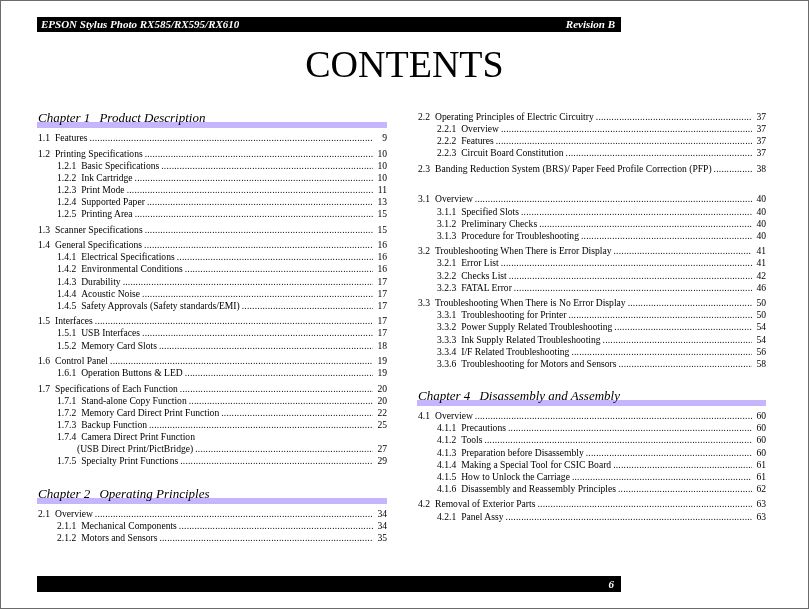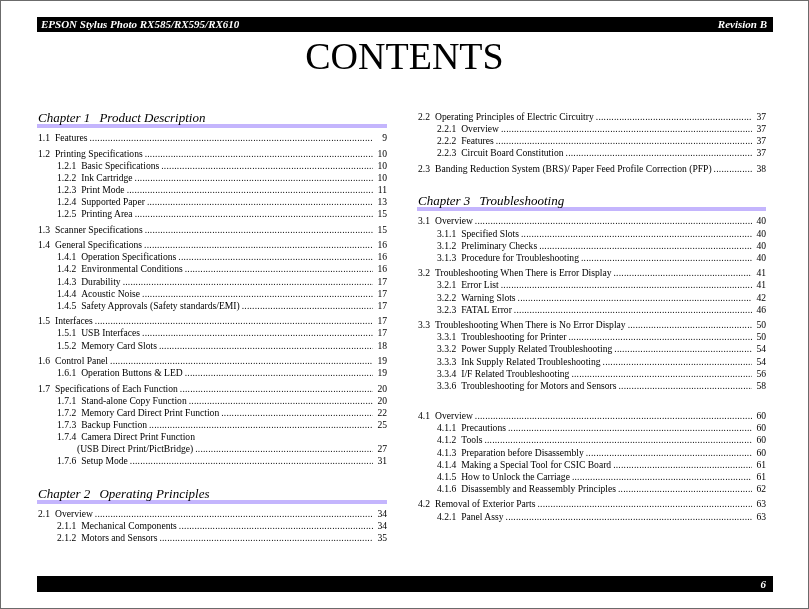--- a/index.html
+++ b/index.html
@@ -1,30 +1,30 @@
 <!DOCTYPE html>
 <html><head>
   <meta charset="utf-8">
   <style>
     * { box-sizing: border-box; margin: 0; padding: 0; }
     html, body { width: 809px; height: 609px; background: #fff; overflow: hidden; }
     body { position: relative; font-family: "Liberation Serif", "DejaVu Serif", serif; color: #000; }
     .page-border { position: absolute; left: 0; top: 0; width: 809px; height: 609px; border: 1px solid #6b6b6b; }
-    .bar { position: absolute; left: 37px; width: 736px; background: #000; color: #fff;
+    .bar { position: absolute; left: 37px; width: 584px; background: #000; color: #fff;
            font-family: "Liberation Serif", serif; font-weight: bold; font-style: italic; }
     .header-bar { top: 17px; height: 15px; font-size: 11px; line-height: 15px; padding: 0 6px 0 4px;
                   display: flex; justify-content: space-between; }
     .footer-bar { top: 576px; height: 16px; font-size: 11px; line-height: 16px; padding: 0 7px; text-align: right; }
-    .title { position: absolute; left: 0; width: 809px; top: 32px; text-align: center;
+    .title { position: absolute; left: 0; width: 809px; top: 40px; text-align: center;
              font-size: 38px; line-height: 48px; font-weight: normal; letter-spacing: 0px; }
     .col { position: absolute; width: 350px; }
     .col-left { left: 37px; top: 110px; }
     .col-right { left: 417px; top: 111px; width: 349px; }
     .chapter { font-style: italic; font-size: 13px; line-height: 16px; height: 18px;
-               border-bottom: 4px solid #c4b5fd; padding-left: 1px; margin-bottom: 4px; }
+               border-bottom: 6px solid #c4b5fd; padding-left: 1px; margin-bottom: 4px; }
     .chapter .num { margin-right: 9px; }
     .entry { display: flex; align-items: flex-start; font-size: 9.6px; line-height: 12.1px; height: 12.1px; white-space: nowrap; }
     .entry.l1 { padding-left: 1px; }
     .entry.l2 { padding-left: 20px; }
     .entry.cont { padding-left: 40px; }
     .entry .no { margin-right: 5px; }
     .entry .lbl { }
     .entry .dots { flex: 1; overflow: hidden; margin: 0 2px; color: #000; }
     .entry .dots::before { content: "................................................................................................................................................................................................................................................"; letter-spacing: 0.2px; }
     .entry .pg { min-width: 12px; text-align: right; }
@@ -97,21 +97,21 @@
     </div>
     <div class="gap"></div>
     <div class="entry l1">
       <span class="no">1.4</span>
       <span class="lbl">General Specifications</span>
       <span class="dots"></span>
       <span class="pg">16</span>
     </div>
     <div class="entry l2">
       <span class="no">1.4.1</span>
-      <span class="lbl">Operation Specifications</span>
+      <span class="lbl">Electrical Specifications</span>
       <span class="dots"></span>
       <span class="pg">16</span>
     </div>
     <div class="entry l2">
       <span class="no">1.4.2</span>
       <span class="lbl">Environmental Conditions</span>
       <span class="dots"></span>
       <span class="pg">16</span>
     </div>
     <div class="entry l2">
@@ -192,24 +192,24 @@
     <div class="entry l2">
       <span class="no">1.7.4</span>
       <span class="lbl">Camera Direct Print Function</span>
     </div>
     <div class="entry cont">
       <span class="lbl">(USB Direct Print/PictBridge)</span>
       <span class="dots"></span>
       <span class="pg">27</span>
     </div>
     <div class="entry l2">
-      <span class="no">1.7.6</span>
-      <span class="lbl">Setup Mode</span>
-      <span class="dots"></span>
-      <span class="pg">31</span>
+      <span class="no">1.7.5</span>
+      <span class="lbl">Specialty Print Functions</span>
+      <span class="dots"></span>
+      <span class="pg">29</span>
     </div>
     <div class="gap"></div>
     <div class="chgap"></div>
     <div class="chapter"><span class="num">Chapter 2</span><span class="ttl">Operating Principles</span></div>
     <div class="entry l1">
       <span class="no">2.1</span>
       <span class="lbl">Overview</span>
       <span class="dots"></span>
       <span class="pg">34</span>
     </div>
@@ -254,21 +254,20 @@
     </div>
     <div class="gap"></div>
     <div class="entry l1">
       <span class="no">2.3</span>
       <span class="lbl">Banding Reduction System (BRS)/ Paper Feed Profile Correction (PFP)</span>
       <span class="dots"></span>
       <span class="pg">38</span>
     </div>
     <div class="gap"></div>
     <div class="chgap"></div>
-    <div class="chapter"><span class="num">Chapter 3</span><span class="ttl">Troubleshooting</span></div>
     <div class="entry l1">
       <span class="no">3.1</span>
       <span class="lbl">Overview</span>
       <span class="dots"></span>
       <span class="pg">40</span>
     </div>
     <div class="entry l2">
       <span class="no">3.1.1</span>
       <span class="lbl">Specified Slots</span>
       <span class="dots"></span>
@@ -294,21 +293,21 @@
       <span class="pg">41</span>
     </div>
     <div class="entry l2">
       <span class="no">3.2.1</span>
       <span class="lbl">Error List</span>
       <span class="dots"></span>
       <span class="pg">41</span>
     </div>
     <div class="entry l2">
       <span class="no">3.2.2</span>
-      <span class="lbl">Warning Slots</span>
+      <span class="lbl">Checks List</span>
       <span class="dots"></span>
       <span class="pg">42</span>
     </div>
     <div class="entry l2">
       <span class="no">3.2.3</span>
       <span class="lbl">FATAL Error</span>
       <span class="dots"></span>
       <span class="pg">46</span>
     </div>
     <div class="gap"></div>
@@ -343,20 +342,21 @@
       <span class="pg">56</span>
     </div>
     <div class="entry l2">
       <span class="no">3.3.6</span>
       <span class="lbl">Troubleshooting for Motors and Sensors</span>
       <span class="dots"></span>
       <span class="pg">58</span>
     </div>
     <div class="gap"></div>
     <div class="chgap"></div>
+    <div class="chapter"><span class="num">Chapter 4</span><span class="ttl">Disassembly and Assembly</span></div>
     <div class="entry l1">
       <span class="no">4.1</span>
       <span class="lbl">Overview</span>
       <span class="dots"></span>
       <span class="pg">60</span>
     </div>
     <div class="entry l2">
       <span class="no">4.1.1</span>
       <span class="lbl">Precautions</span>
       <span class="dots"></span>

